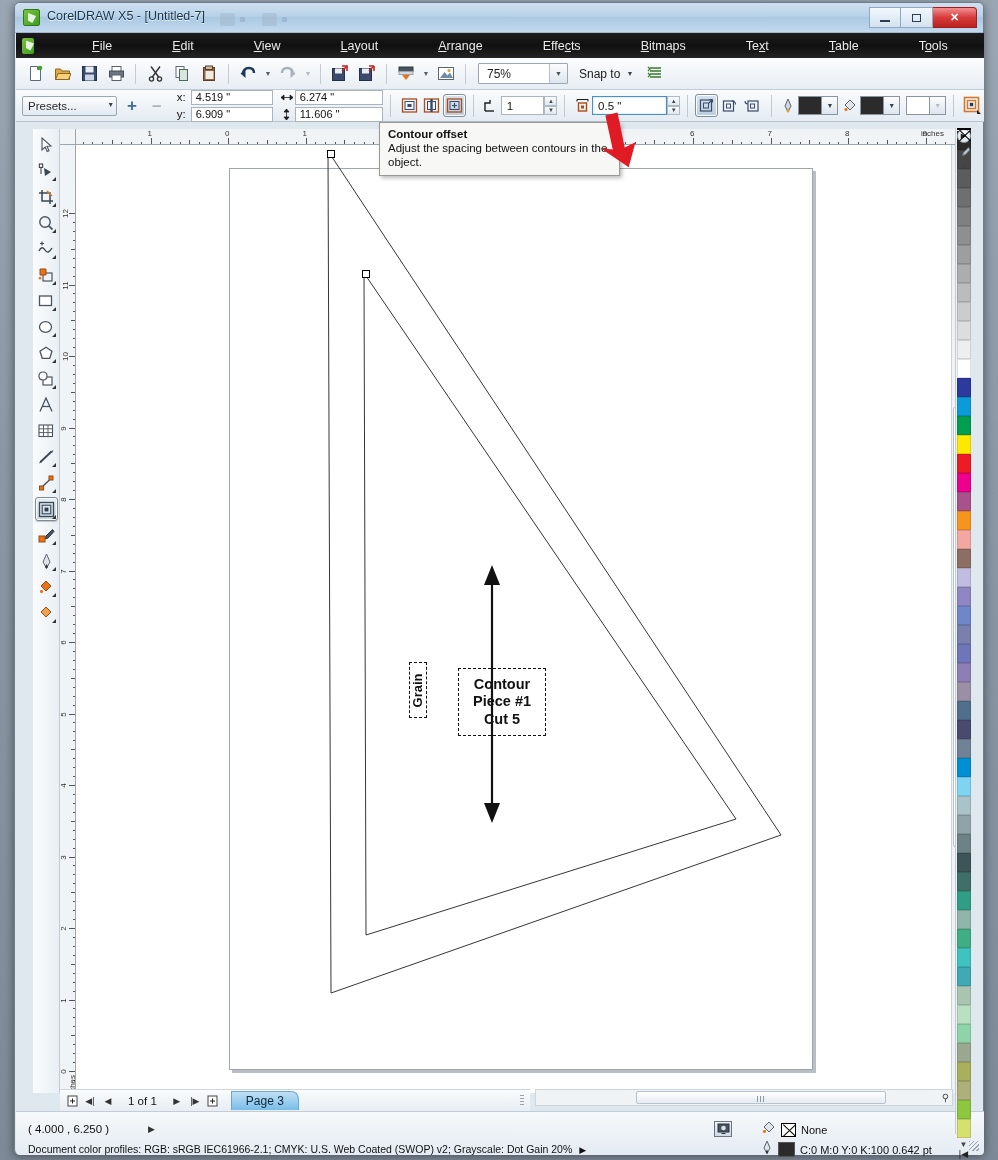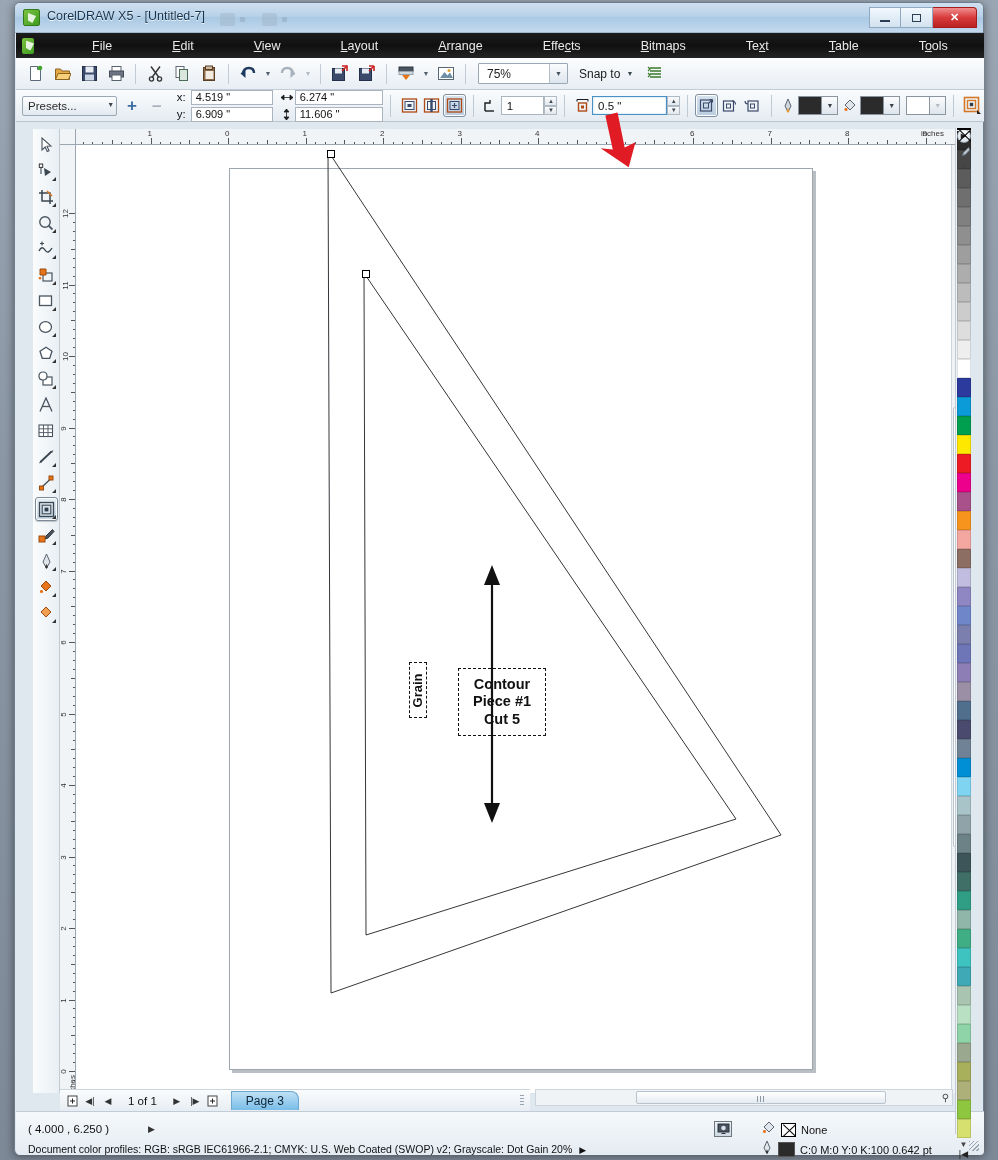--- a/index.html
+++ b/index.html
@@ -1096,20 +1096,24 @@
               <path d="M6 9.5 L7.4 12 L6 14 L4.6 12 Z" fill="#333"></path>
             </svg>
         </span>
         <span class="sb-black"></span>
         <span class="sb-txt">C:0 M:0 Y:0 K:100  0.642 pt</span>
       </div>
 
       <div class="grip"></div>
     </div>
 
+    <div class="tooltip">
+      <div class="tt-title">Contour offset</div>
+      <div class="tt-body">Adjust the spacing between contours in the object.</div>
+    </div>
 
   </div>
 
   <div class="palette" id="palette">
     <div class="pal-top">
       <div style="position:absolute;left:1px;top:1px;width:14px;height:14px;border:1px solid #98a3ad;border-radius:50%;background:linear-gradient(180deg,#fafcfd,#dbe3ea);display:flex;align-items:center;justify-content:center;font-size:7px;color:#222">▶</div>
       <div style="position:absolute;left:2px;top:17px">
         <svg width="12" height="13" viewBox="0 0 12 13">
             <path d="M10.5 1.5 L5.5 6.5 L4.5 9.5 L7.5 8.5 L11.8 3.8z" fill="#b9c3cd" stroke="#6e7882"></path>
           </svg>

